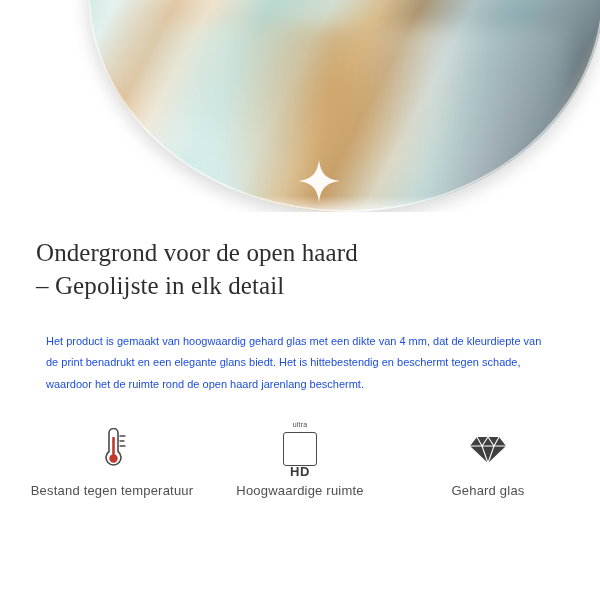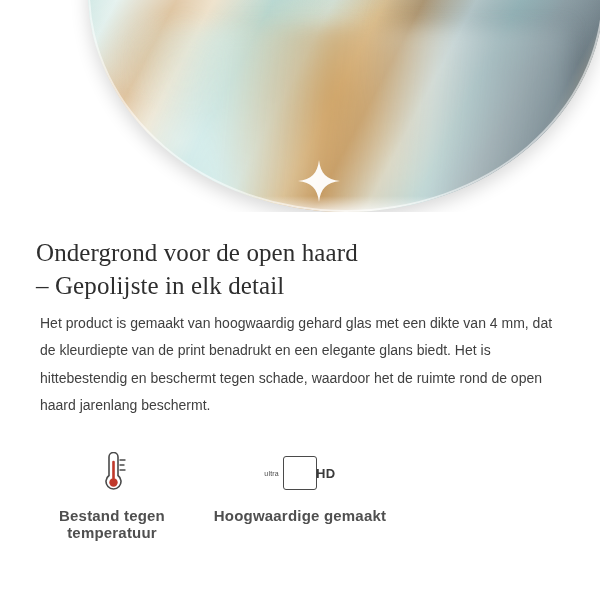--- a/index.html
+++ b/index.html
@@ -131,30 +131,30 @@
   
   .content {
     padding: 24px 36px 0 36px;
   }
   .headline {
     font-family: "Liberation Serif", serif;
     font-size: 25px;
     line-height: 1.32;
     color: #2e2e2e;
     font-weight: 400;
-    margin: 0 0 8px 0;
+    margin: 0 0 29px 0;
     letter-spacing: 0.1px;
   }
   .headline .line2 { display: block; }
 
   .body-copy {
-    font-size: 14px;
+    font-size: 11px;
     line-height: 1.95;
-    color: #404040;
-    margin: 4px;
+    color: #1d4ed8;
+    margin: 10px;
     max-width: 528px;
   }
 
   
   .features {
     margin-top: 26px;
     padding: 0 18px;
     display: grid;
     grid-template-columns: repeat(3, 1fr);
     row-gap: 6px;
@@ -167,34 +167,33 @@
     padding: 6px 4px 10px 4px;
   }
   .feature-icon {
     height: 44px;
     display: flex;
     align-items: center;
     justify-content: center;
     margin-bottom: 12px;
   }
   .feature-label {
-    font-size: 15px;
+    font-size: 13px;
     color: #4f4f4f;
     text-align: center;
     letter-spacing: 0.2px;
-    font-weight: bold;
   }
 
   .hd-box {
     width: 34px;
     height: 34px;
     border: 1.6px solid #4a4a4a;
     border-radius: 3px;
     display: flex;
-    flex-direction: row;
+    flex-direction: column;
     align-items: center;
     justify-content: center;
     line-height: 1;
     gap: 37px;
   }
   .hd-small {
     font-size: 7px;
     color: #4a4a4a;
     letter-spacing: 0.2px;
   }
@@ -247,21 +246,30 @@
       <div class="feature-label">Bestand tegen temperatuur</div>
     </div>
 
     <div class="feature">
       <div class="feature-icon">
         <div class="hd-box">
           <span class="hd-small">ultra</span>
           <span class="hd-big">HD</span>
         </div>
       </div>
-      <div class="feature-label">Hoogwaardige gemaakt</div>
-    </div>
-
-
+      <div class="feature-label">Hoogwaardige ruimte</div>
+    </div>
+
+
+    <div class="feature">
+      <div class="feature-icon">
+        <svg width="40" height="36" viewBox="0 0 40 36">
+          <path d="M9 6 H31 L38 15 L20 32 L2 15 Z" fill="#3f3f3f"></path>
+          <path d="M2 15 H38 M9 6 L14 15 L20 32 M31 6 L26 15 L20 32 M14 15 L20 6 L26 15" fill="none" stroke="#ffffff" stroke-width="1.1"></path>
+        </svg>
+      </div>
+      <div class="feature-label">Gehard glas</div>
+    </div>
 
 
 
   </div>
 </div>
 
 </body></html>

